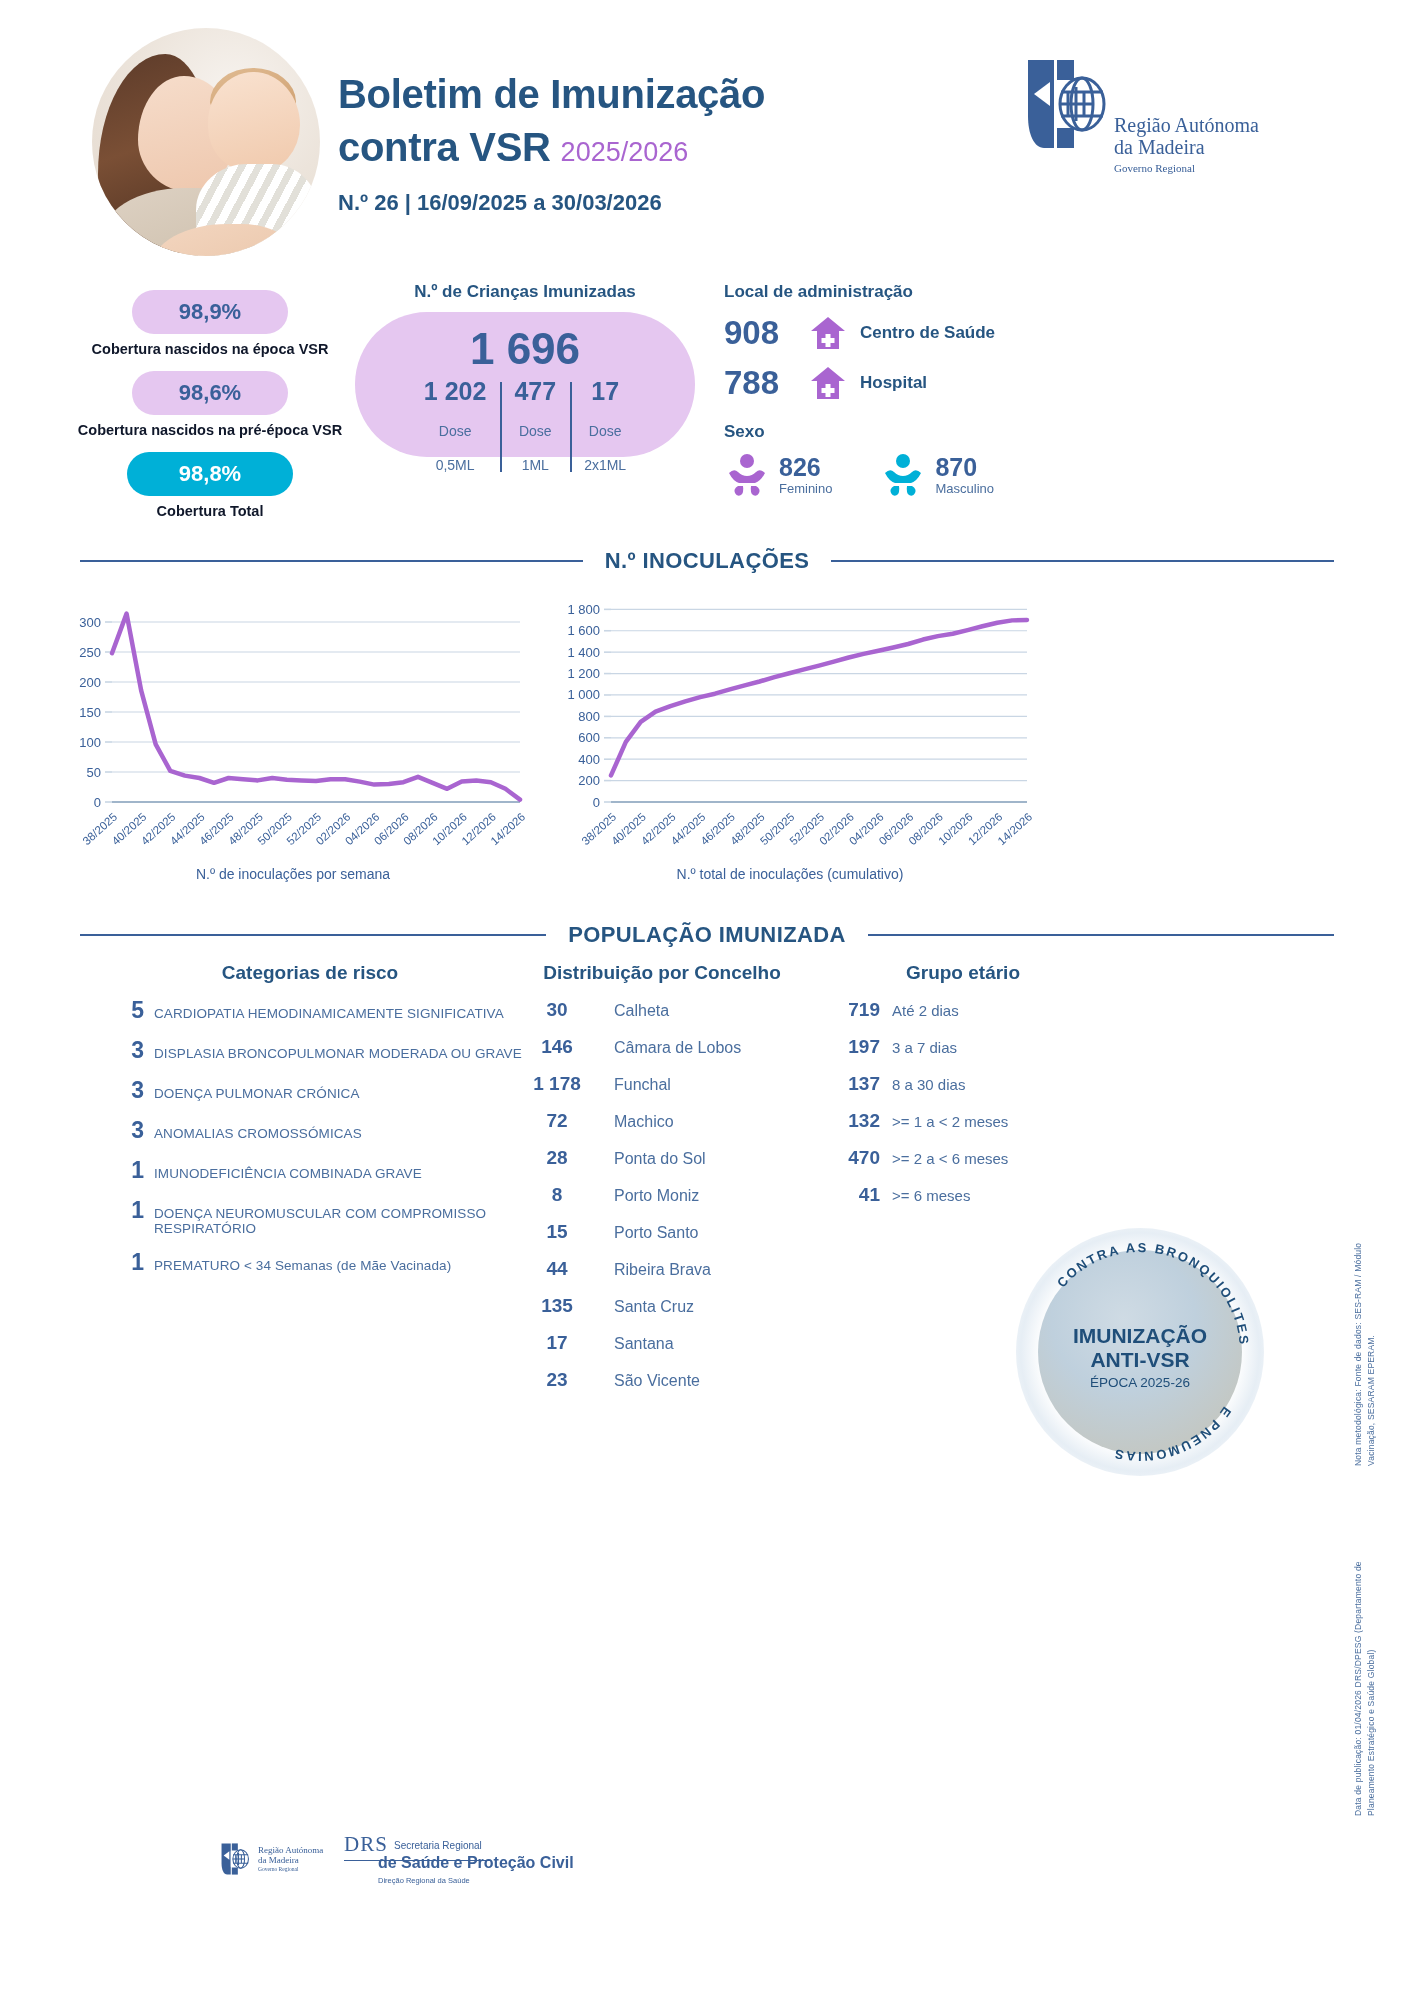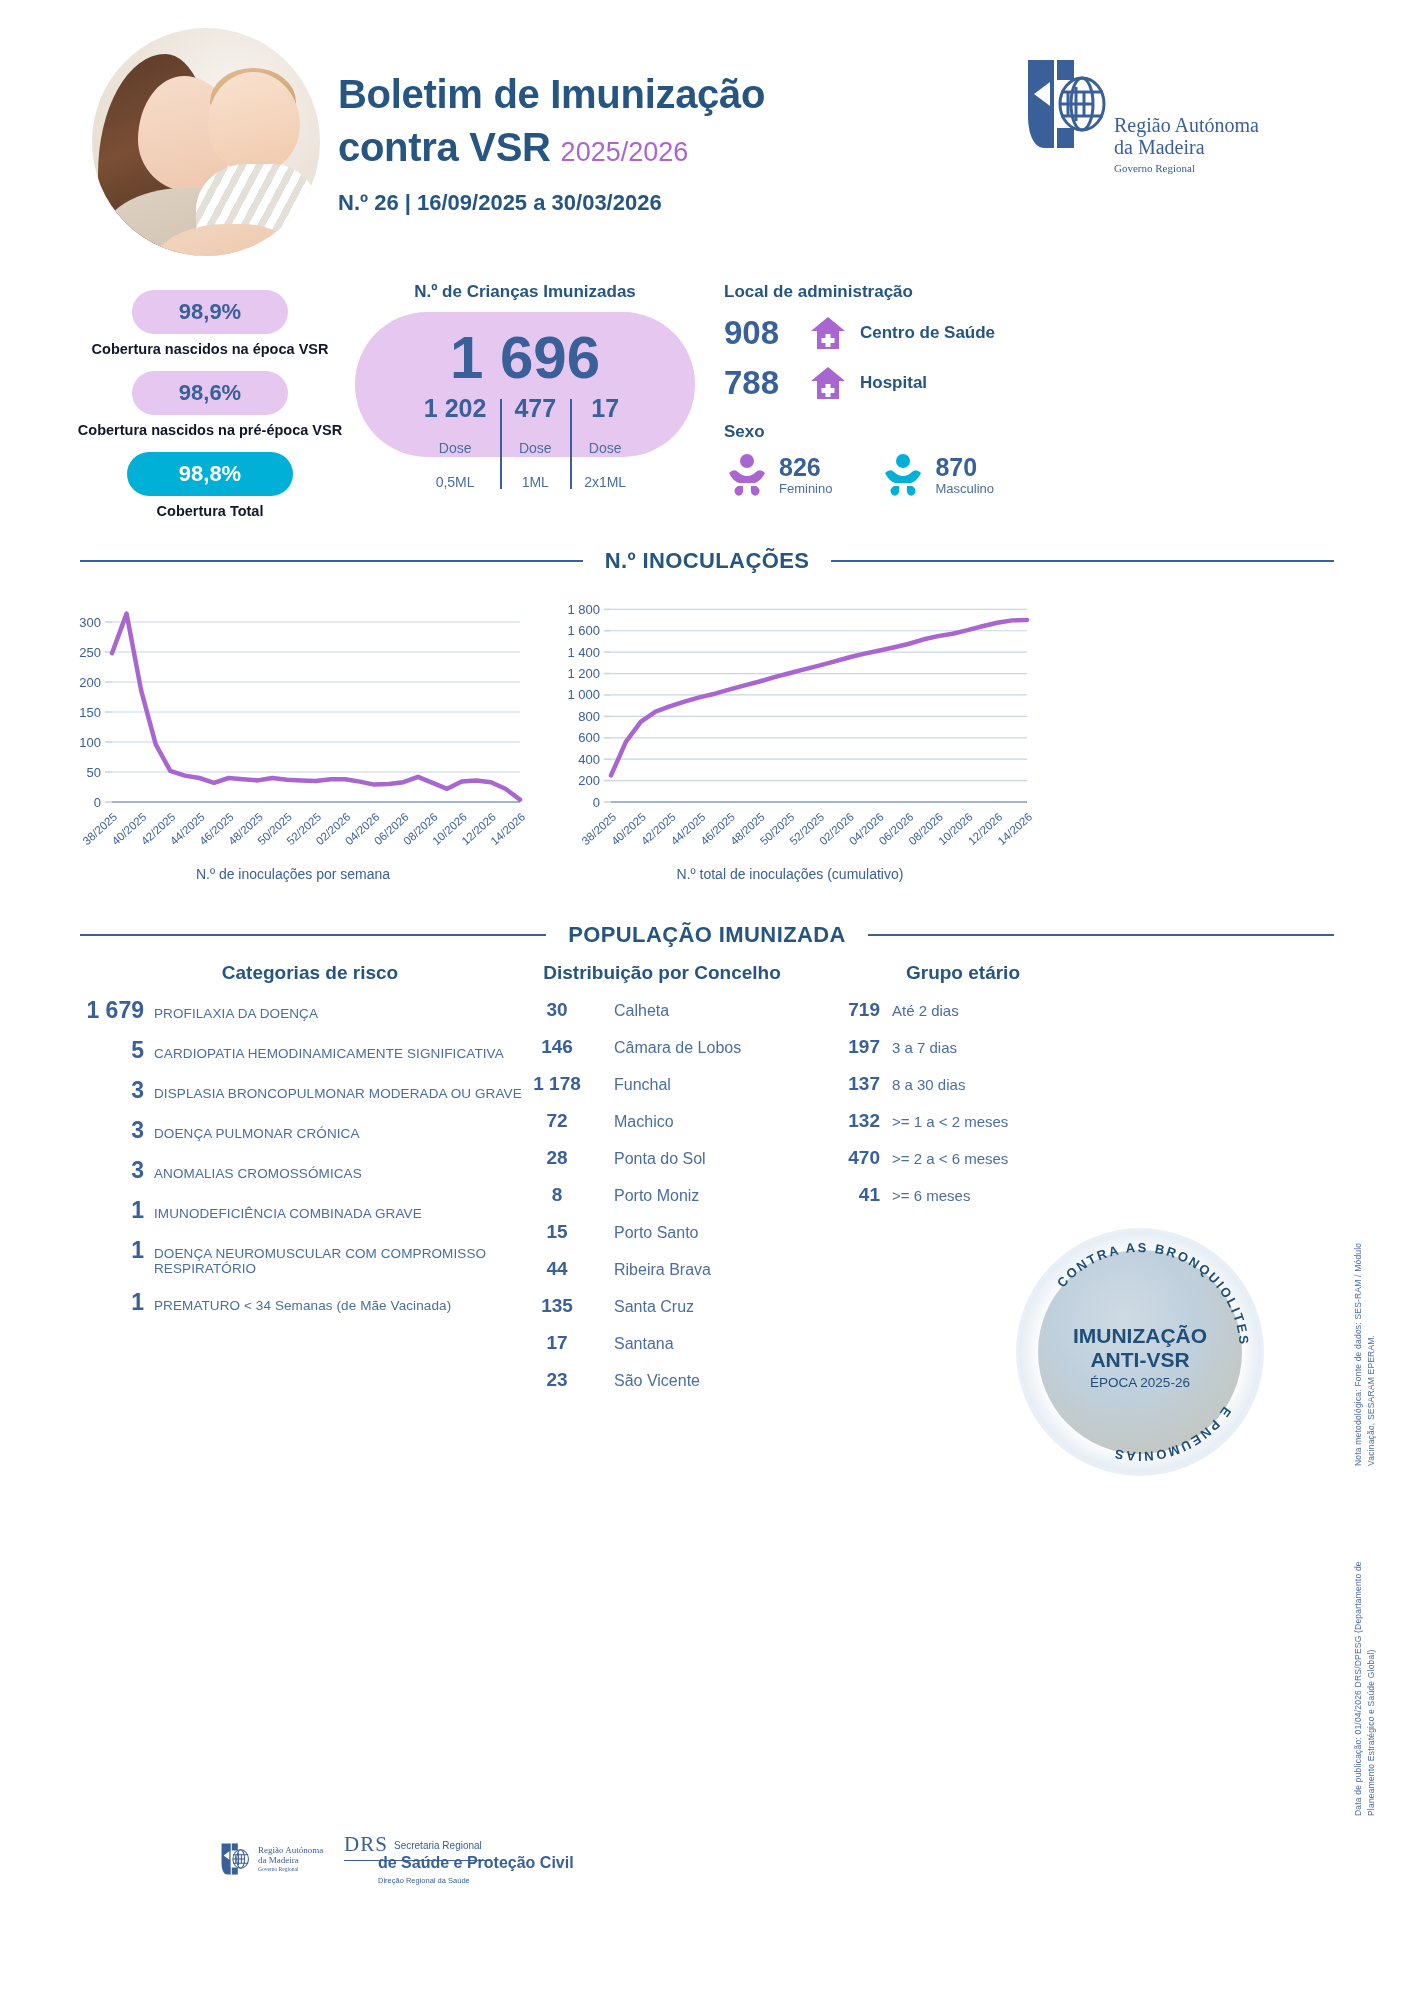--- a/index.html
+++ b/index.html
@@ -94,21 +94,21 @@
 
   
   .center-block { position: absolute; left: 355px; top: 282px; width: 340px; }
   .center-title { text-align: center; font-size: 17px; font-weight: bold; color: #265581; }
   .bubble {
     margin-top: 10px; width: 340px; height: 145px;
     border-radius: 72px; background: #e5c7f0;
     display: flex; flex-direction: column; align-items: center;
     padding-top: 14px;
   }
-  .bubble-total { font-size: 60px; font-weight: bold; color: #3a6099; line-height: 1.05; }
+  .bubble-total { font-size: 44px; font-weight: bold; color: #3a6099; line-height: 1.05; }
   .dose-row { display: flex; margin-top: 6px; width: 100%; justify-content: center; }
   .dose-cell { text-align: center; padding: 0 14px; position: relative; }
   .dose-cell + .dose-cell::before {
     content:""; position:absolute; left:0; top:4px; bottom:2px; width:2px; background:#3a6099;
   }
   .dose-num { font-size: 25px; font-weight: bold; color: #3a6099; line-height: 1.1; }
   .dose-lbl { font-size: 14px; color: #4a6e9e; line-height: 1.22; margin-top: 17px; }
 
   
   .right-block { position: absolute; left: 724px; top: 282px; width: 430px; }
@@ -457,24 +457,20 @@
   <div class="section-banner" id="banner-pop">
     <div class="rule"></div>
     <div class="stitle">POPULAÇÃO IMUNIZADA</div>
     <div class="rule"></div>
   </div>
 
   <div class="risk-col">
     <div class="col-head">Categorias de risco</div>
     <div id="risk-rows">
         <div class="risk-row">
-          <div class="risk-num">1 679</div>
-          <div class="risk-lbl">PROFILAXIA DA DOENÇA</div>
-        </div>
-        <div class="risk-row">
           <div class="risk-num">5</div>
           <div class="risk-lbl">CARDIOPATIA HEMODINAMICAMENTE SIGNIFICATIVA</div>
         </div>
         <div class="risk-row">
           <div class="risk-num">3</div>
           <div class="risk-lbl">DISPLASIA BRONCOPULMONAR MODERADA OU GRAVE</div>
         </div>
         <div class="risk-row">
           <div class="risk-num">3</div>
           <div class="risk-lbl">DOENÇA PULMONAR CRÓNICA</div>

